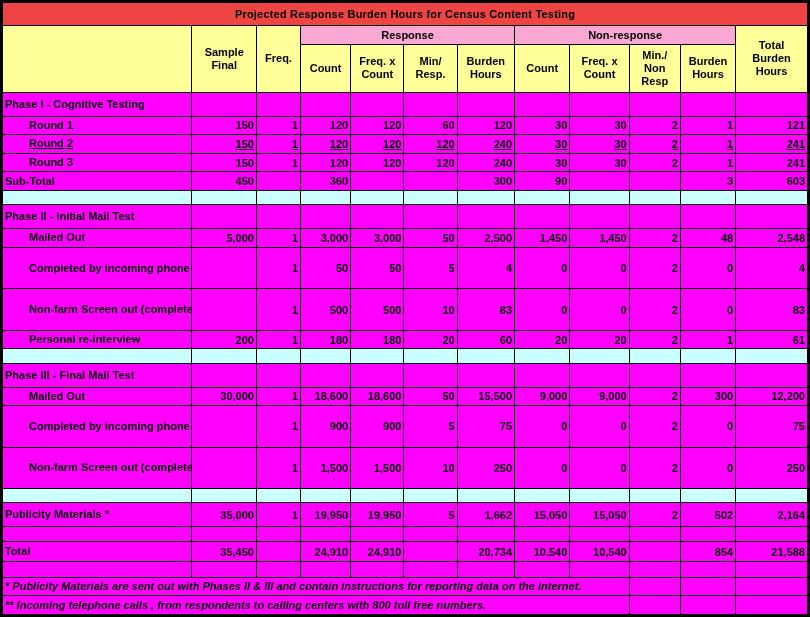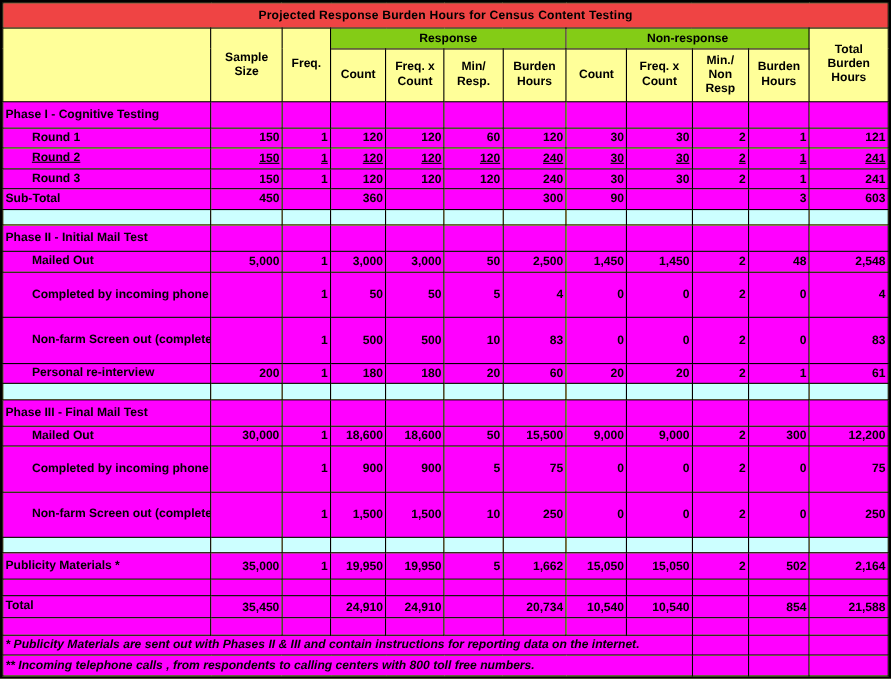--- a/index.html
+++ b/index.html
@@ -50,21 +50,21 @@
   .hdr {
     background: #ffff99;
     text-align: center;
     font-size: 12px;
     font-weight: bold;
     line-height: 13px;
     white-space: normal;
   }
   .hdr-blank { background: #ffff99; }
   .grp-hdr {
-    background: #84cc16;
+    background: #f9a8d4;
     text-align: center;
     font-size: 12.5px;
     font-weight: bold;
     height: 16px;
   }
   
   .mag { background: #ff00ff; }
   .cyan { background: #ccffff; }
   .num {
     text-align: right;
@@ -116,21 +116,21 @@
     <tbody>
 
       <tr>
         <td class="title-cell" colspan="12">Projected  Response Burden Hours for Census Content Testing</td>
       </tr>
 
       <tr>
         <td class="hdr-blank" rowspan="2"></td>
         <td class="hdr" rowspan="2">
           <span>Sample</span><br>
-          <span>Size</span>
+          <span>Final</span>
         </td>
         <td class="hdr" rowspan="2">
           <span>Freq.</span>
         </td>
         <td class="grp-hdr" colspan="4">Response</td>
         <td class="grp-hdr" colspan="4">Non-response</td>
         <td class="hdr" rowspan="2">
           <span>Total</span><br>
           <span>Burden</span><br>
           <span>Hours</span>

